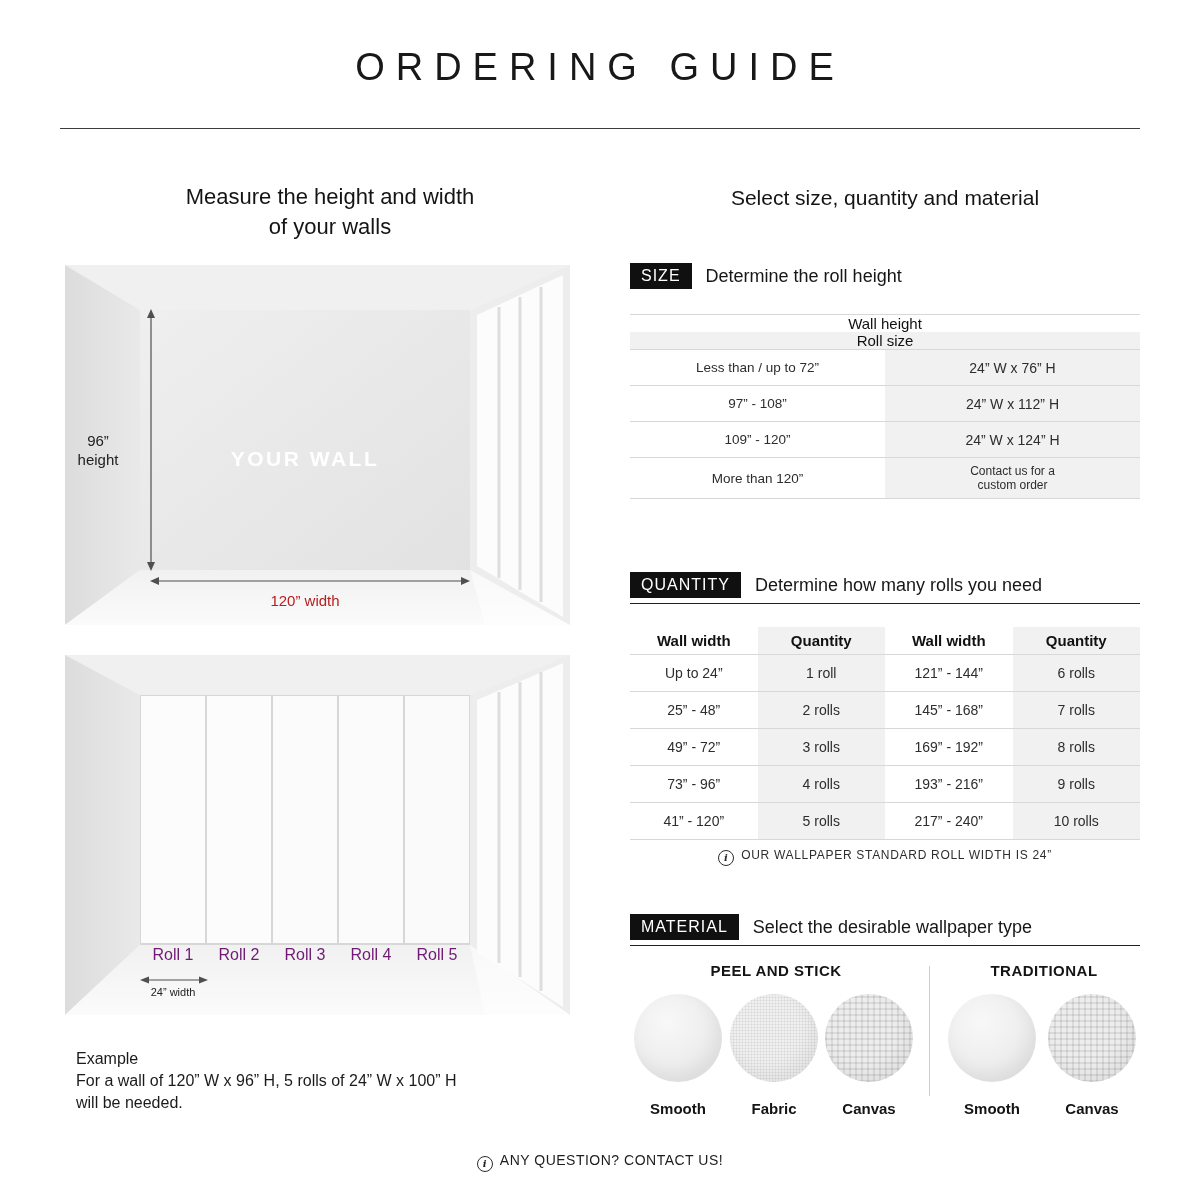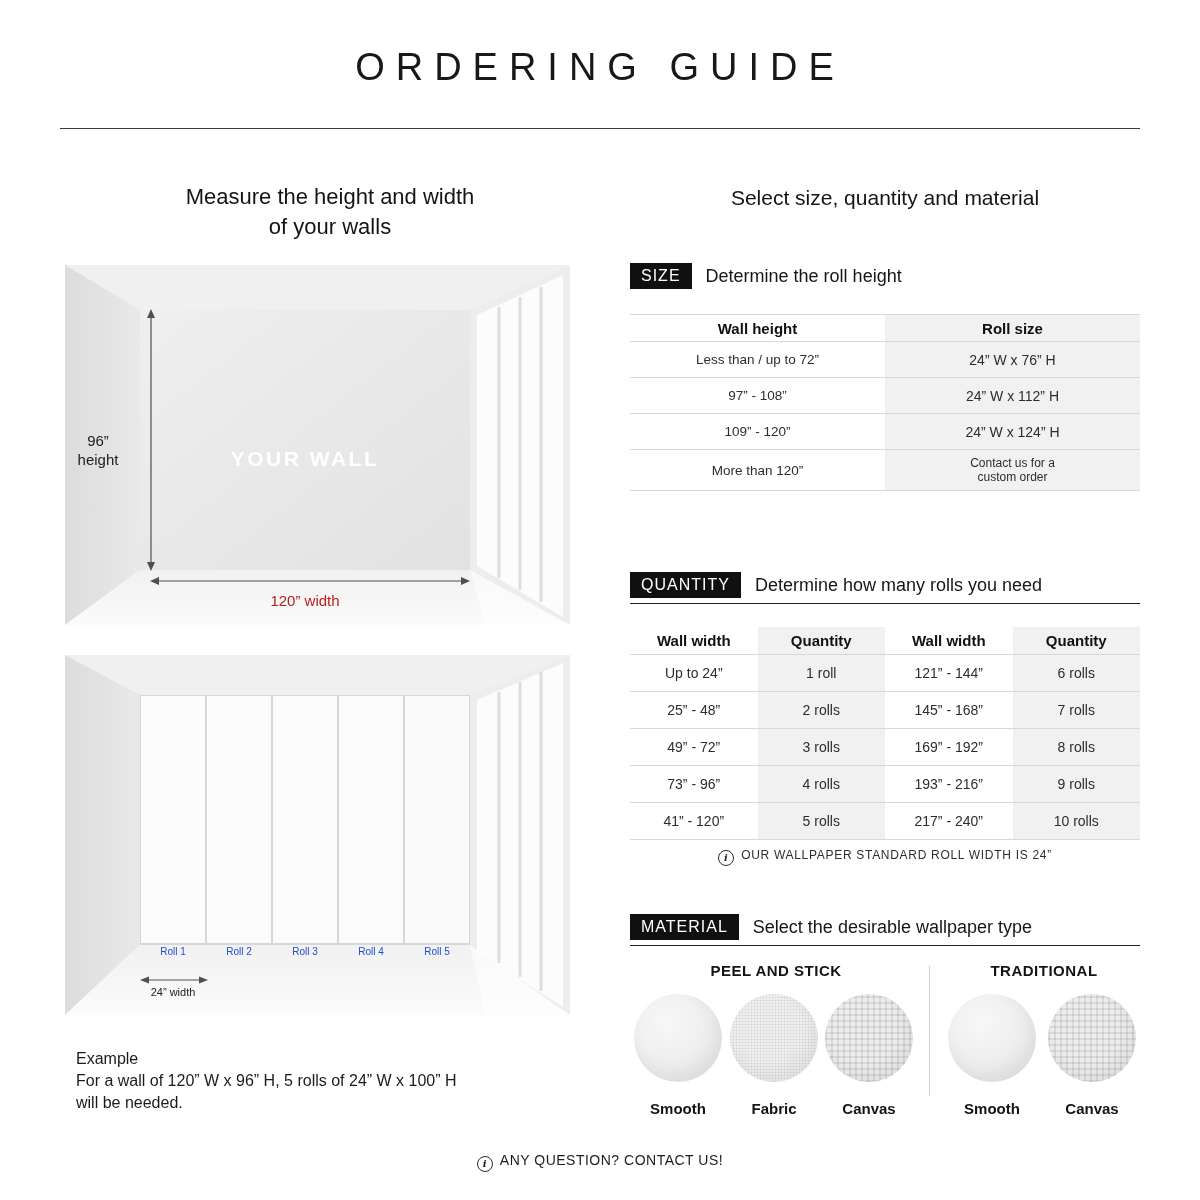--- a/index.html
+++ b/index.html
@@ -28,21 +28,21 @@
   #room1 { top:265px; }
   #room2 { top:655px; }
   .room svg { position:absolute; left:0; top:0; }
   .h-label { position:absolute; left:2px; top:166px; width:62px; text-align:center;
              font-size:15px; line-height:19px; color:#222; }
   .your-wall { position:absolute; left:75px; top:182px; width:330px; text-align:center;
                font-size:21px; font-weight:700; letter-spacing:2.5px; color:#ffffff; }
   .w-label { position:absolute; left:75px; top:327px; width:330px; text-align:center;
              font-size:15px; color:#b91c1c; }
   .rolls-row { position:absolute; left:75px; top:291px; width:330px; display:flex; }
-  .rolls-row span { flex:1; text-align:center; font-size:10px; color:#1d4ed8; }
+  .rolls-row span { flex:1; text-align:center; font-size:16px; color:#701a75; }
   .roll-width-label { position:absolute; left:40px; top:331px; width:136px; text-align:center;
                       font-size:11px; color:#222; }
 
   .example { position:absolute; left:76px; top:1048px; width:490px;
              font-size:16px; line-height:22px; color:#1b1b1b; }
 
   
   .section-header { position:absolute; left:630px; display:flex; align-items:center; gap:14px; }
   #size-header { top:263px; }
   #qty-header { top:572px; }
@@ -52,21 +52,21 @@
   .section-sub { font-size:18px; color:#161616; }
 
   .rule-dark { position:absolute; left:630px; width:510px; border-top:1px solid #202020; }
   #rule-qty { top:603px; }
   #rule-material { top:945px; }
 
   
   .size-table { position:absolute; left:630px; top:314px; width:510px;
                 border-top:1px solid #d8d8d8; font-size:13.5px; color:#2d2d2d; }
   .s-row { display:flex; border-bottom:1px solid #d8d8d8; min-height:35px; }
-  .s-row.head { min-height:26px; font-weight:700; font-size:15px; color:#111; }
+  .s-row.head { min-height:26px; font-weight:400; font-size:15px; color:#111;flex-direction:column; }
   .s-row.tall { min-height:40px; }
   .s-cell { flex:1; display:flex; align-items:center; justify-content:center; text-align:center; }
   .s-cell.shade { background:#f1f1f1; font-size:14px; }
   .s-row.head .s-cell.shade { font-size:15px; }
   .wrap-narrow { display:block; width:124px; font-size:12px; line-height:14px; }
 
   
   .qty-table { position:absolute; left:630px; top:627px; width:510px; font-size:14px; color:#2d2d2d; }
   .q-row { display:flex; border-bottom:1px solid #d8d8d8; min-height:36px; }
   .q-row.head { min-height:27px; font-weight:700; font-size:15px; color:#111; }

